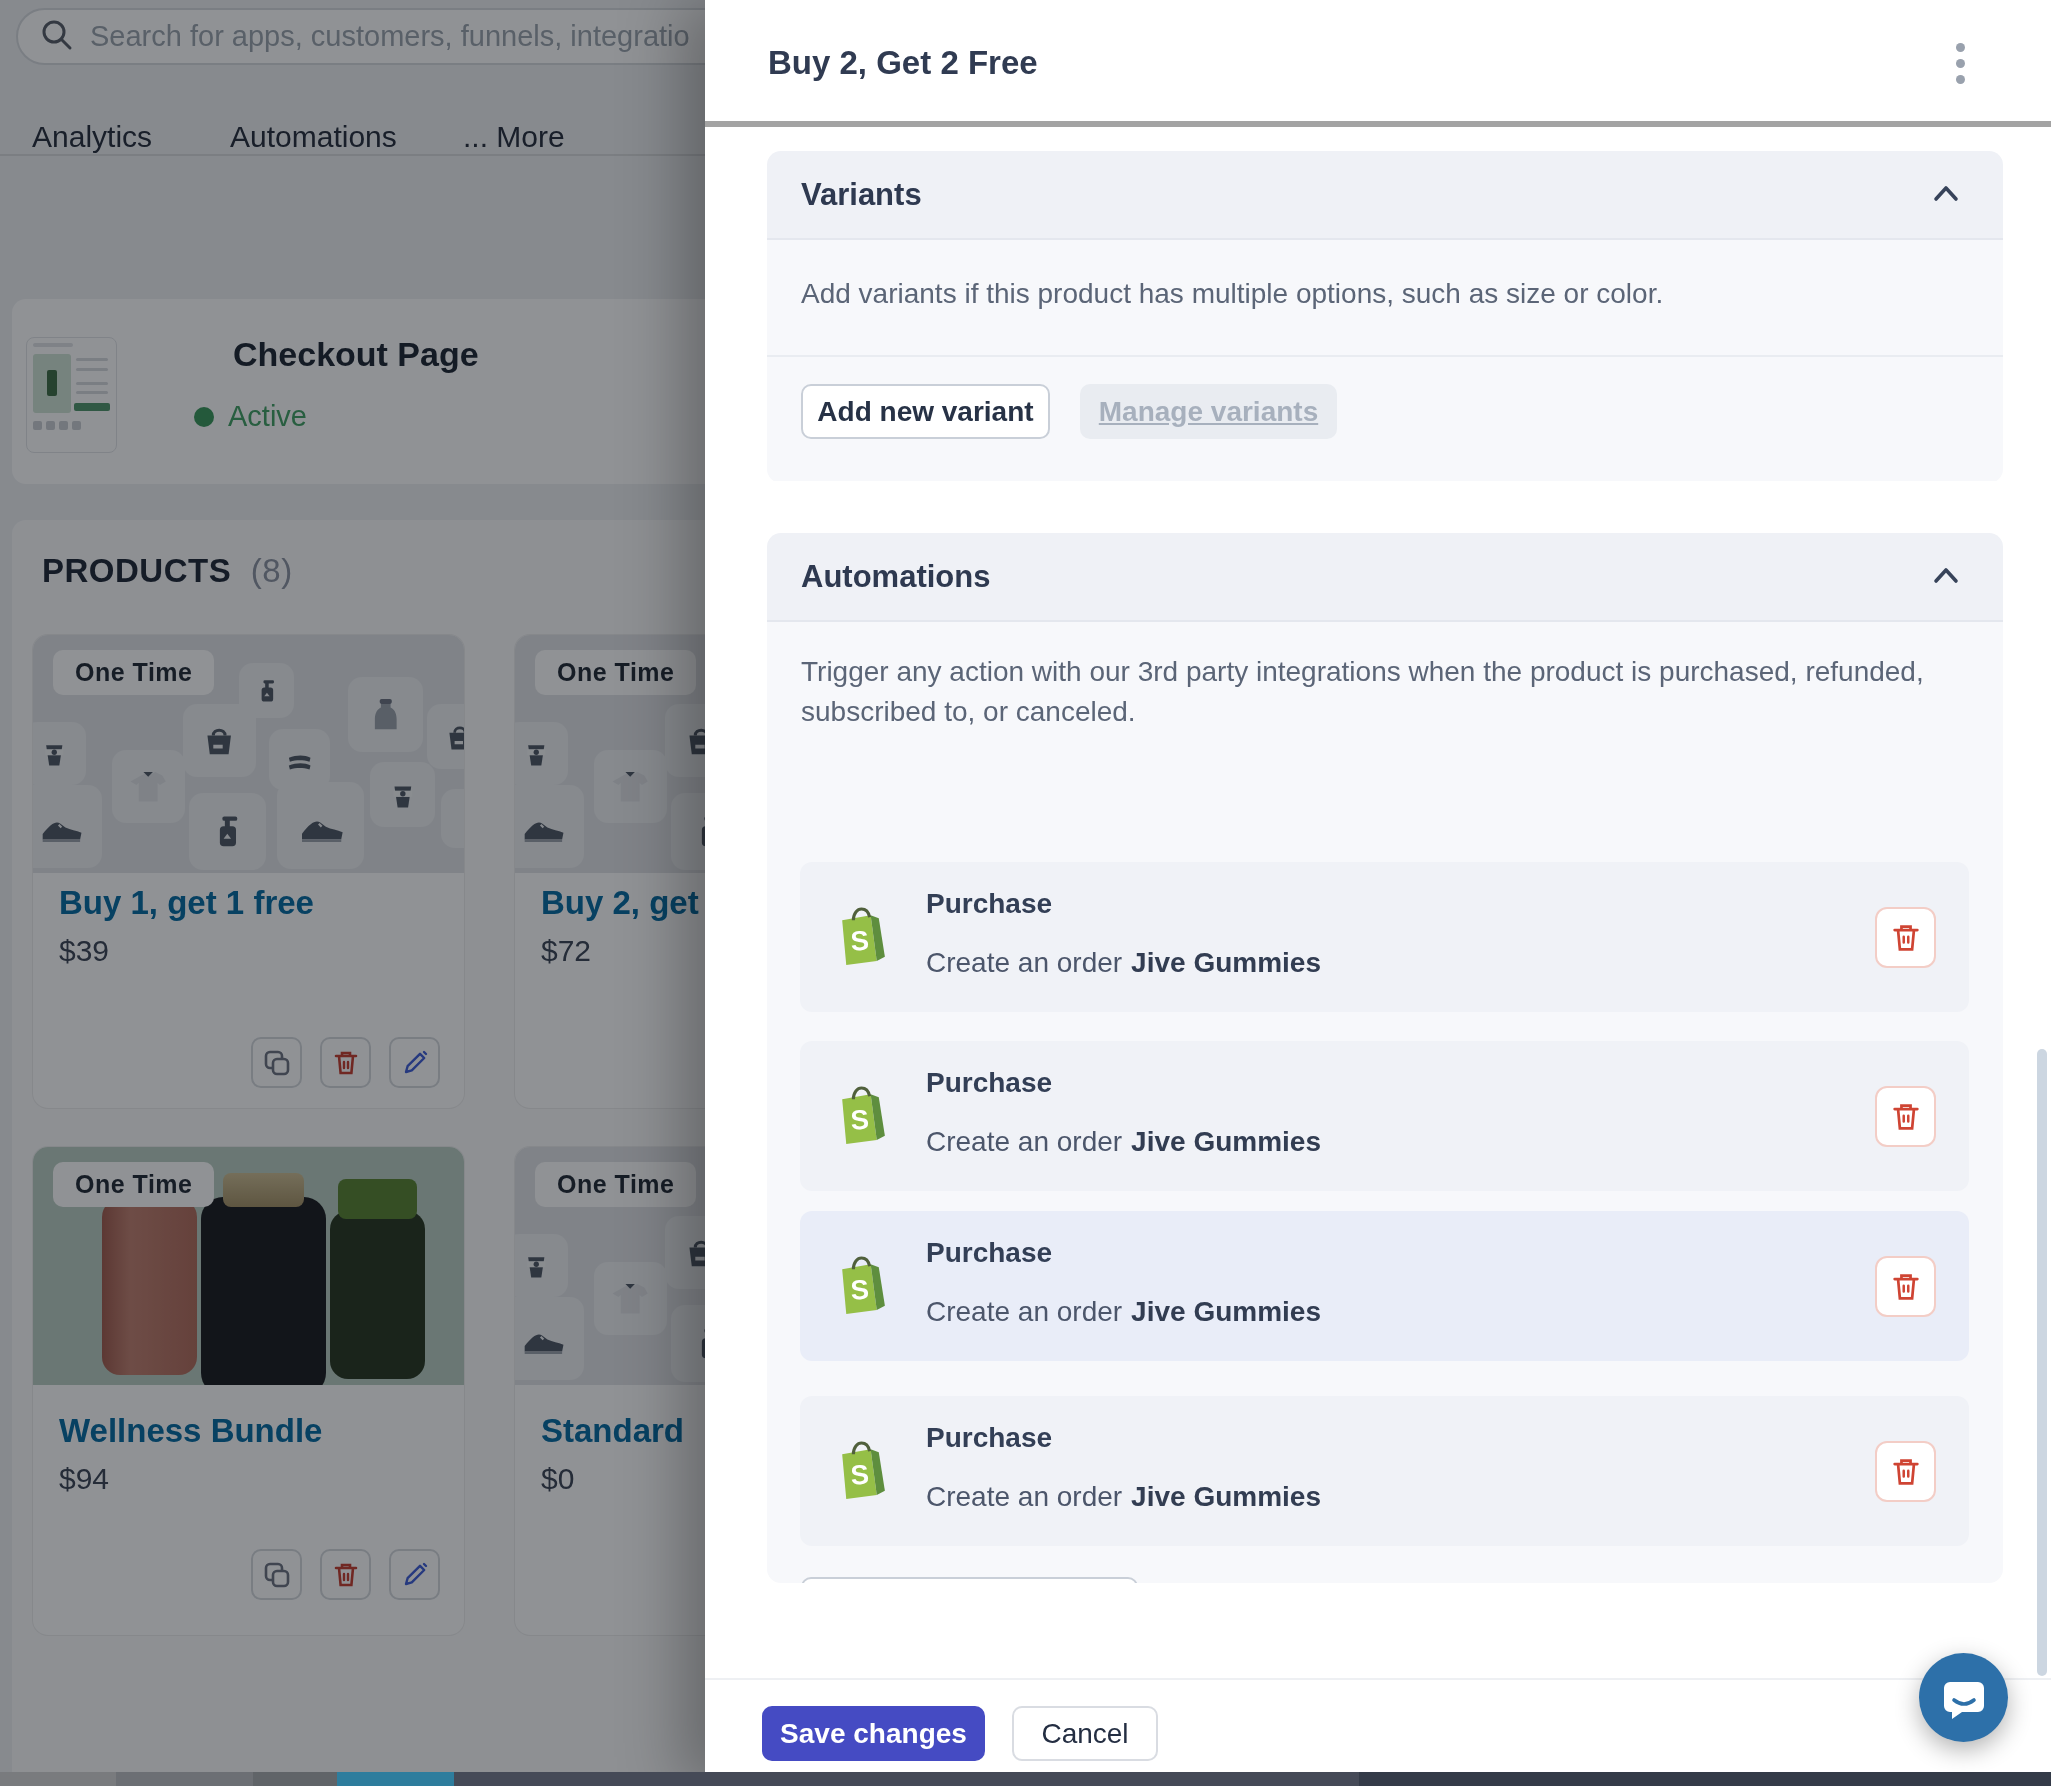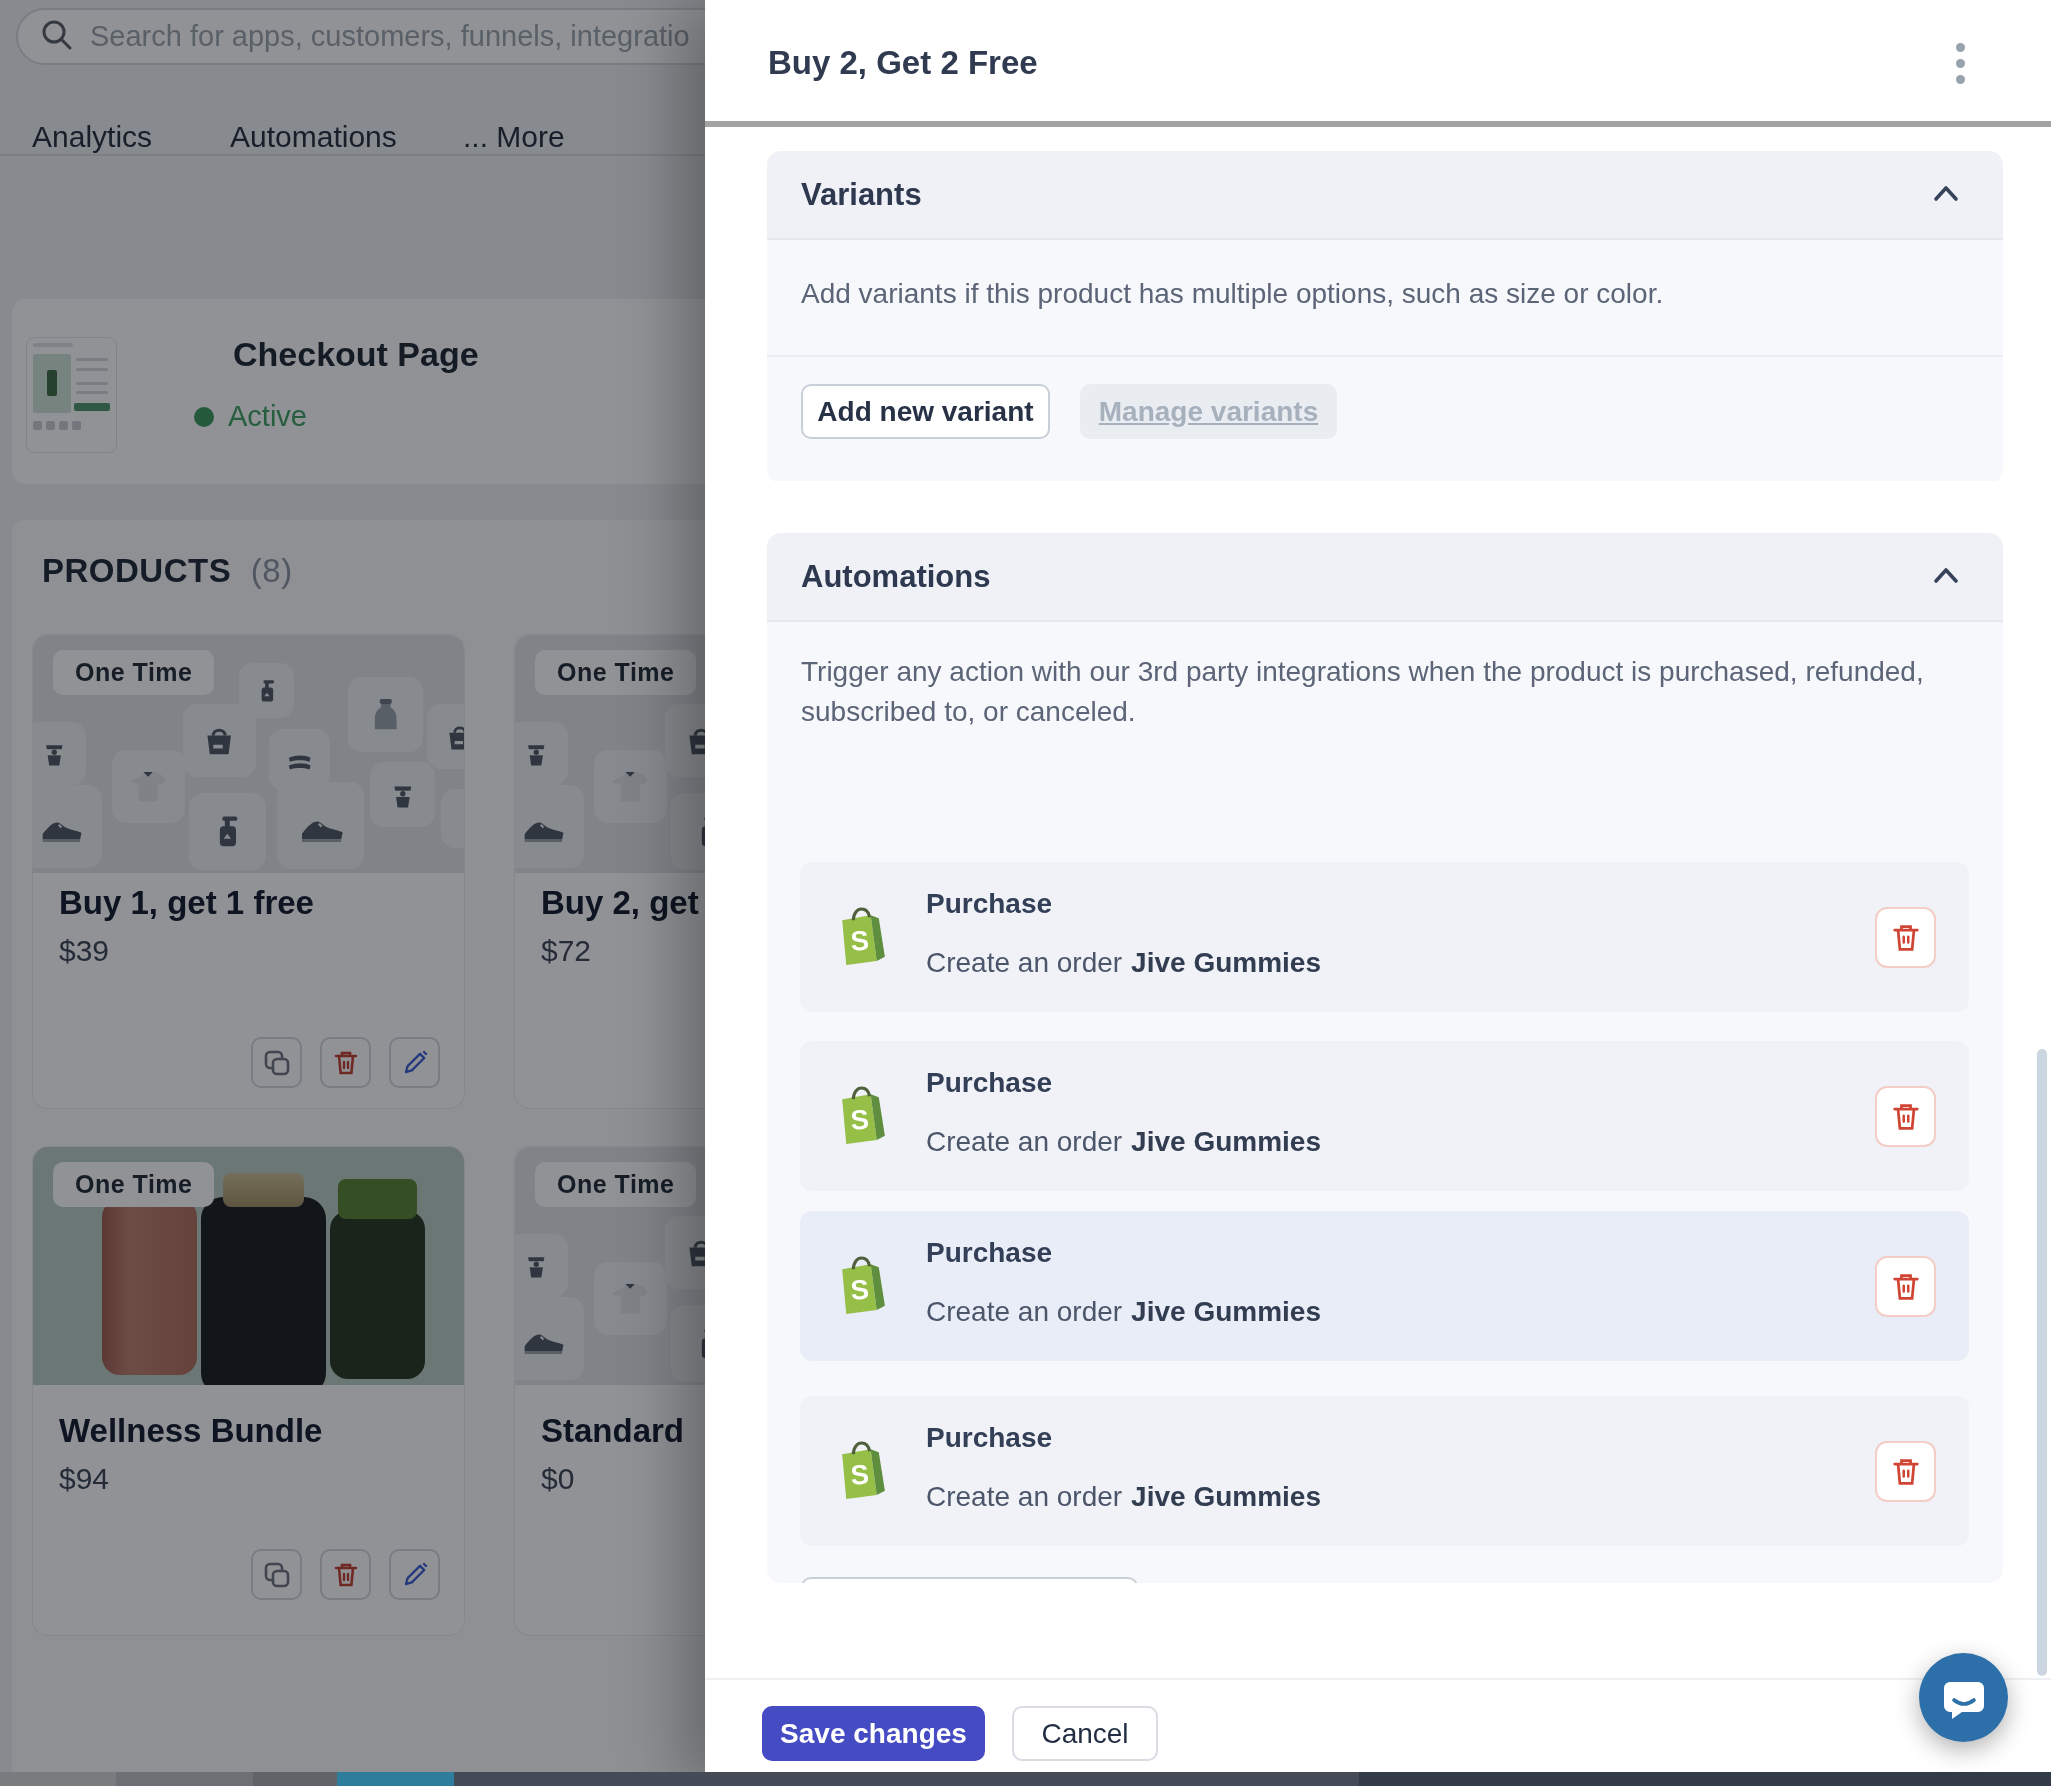--- a/index.html
+++ b/index.html
@@ -35,21 +35,21 @@
   .products-head { position:absolute; left:30px; top:32px; font-size:33px; font-weight:700; color:#1d2634; letter-spacing:0.5px; }
   .products-count { font-weight:400; color:#8b93a1; margin-left:10px; }
 
   .tile { position:absolute; width:433px; background:#fff; border:1px solid rgba(0,0,0,.07); border-radius:16px; }
   .tile-img { position:absolute; left:0; top:0; width:100%; height:238px; border-radius:15px 15px 0 0; overflow:hidden; background:#e2e4e7; }
   .icon-grid { position:absolute; inset:0; }
   .chip { position:absolute; background:#eef0f2; border-radius:14px; display:flex; align-items:center; justify-content:center; }
   .chip svg { width:58%; height:58%; }
   .badge { position:absolute; left:20px; top:15px; background:#fff; border-radius:10px; padding:8px 22px;
     font-size:25px; font-weight:700; color:#1f2733; letter-spacing:0.5px; z-index:2; }
-  .tile-title { position:absolute; left:26px; font-size:33px; font-weight:700; color:#0f172a; white-space:nowrap; }
+  .tile-title { position:absolute; left:26px; font-size:33px; font-weight:700; color:#0369a1; white-space:nowrap; }
   .tile-price { position:absolute; left:26px; font-size:30px; color:#3a4354; }
   .tile-actions { position:absolute; right:24px; display:flex; gap:18px; }
   .sq-btn { width:51px; height:51px; background:#fff; border:2px solid #d4d8dd; border-radius:10px;
     display:flex; align-items:center; justify-content:center; }
 
   
   .sage { background:#b9cec2; }
   .bottle { position:absolute; border-radius:18px; }
   .b-amber { left:69px; top:52px; width:95px; height:176px; background:linear-gradient(90deg,#a05a4c,#c07f6e 30%,#b06a5a); }
   .b-black { left:168px; top:50px; width:125px; height:198px; background:#17191d; border-radius:22px; }

